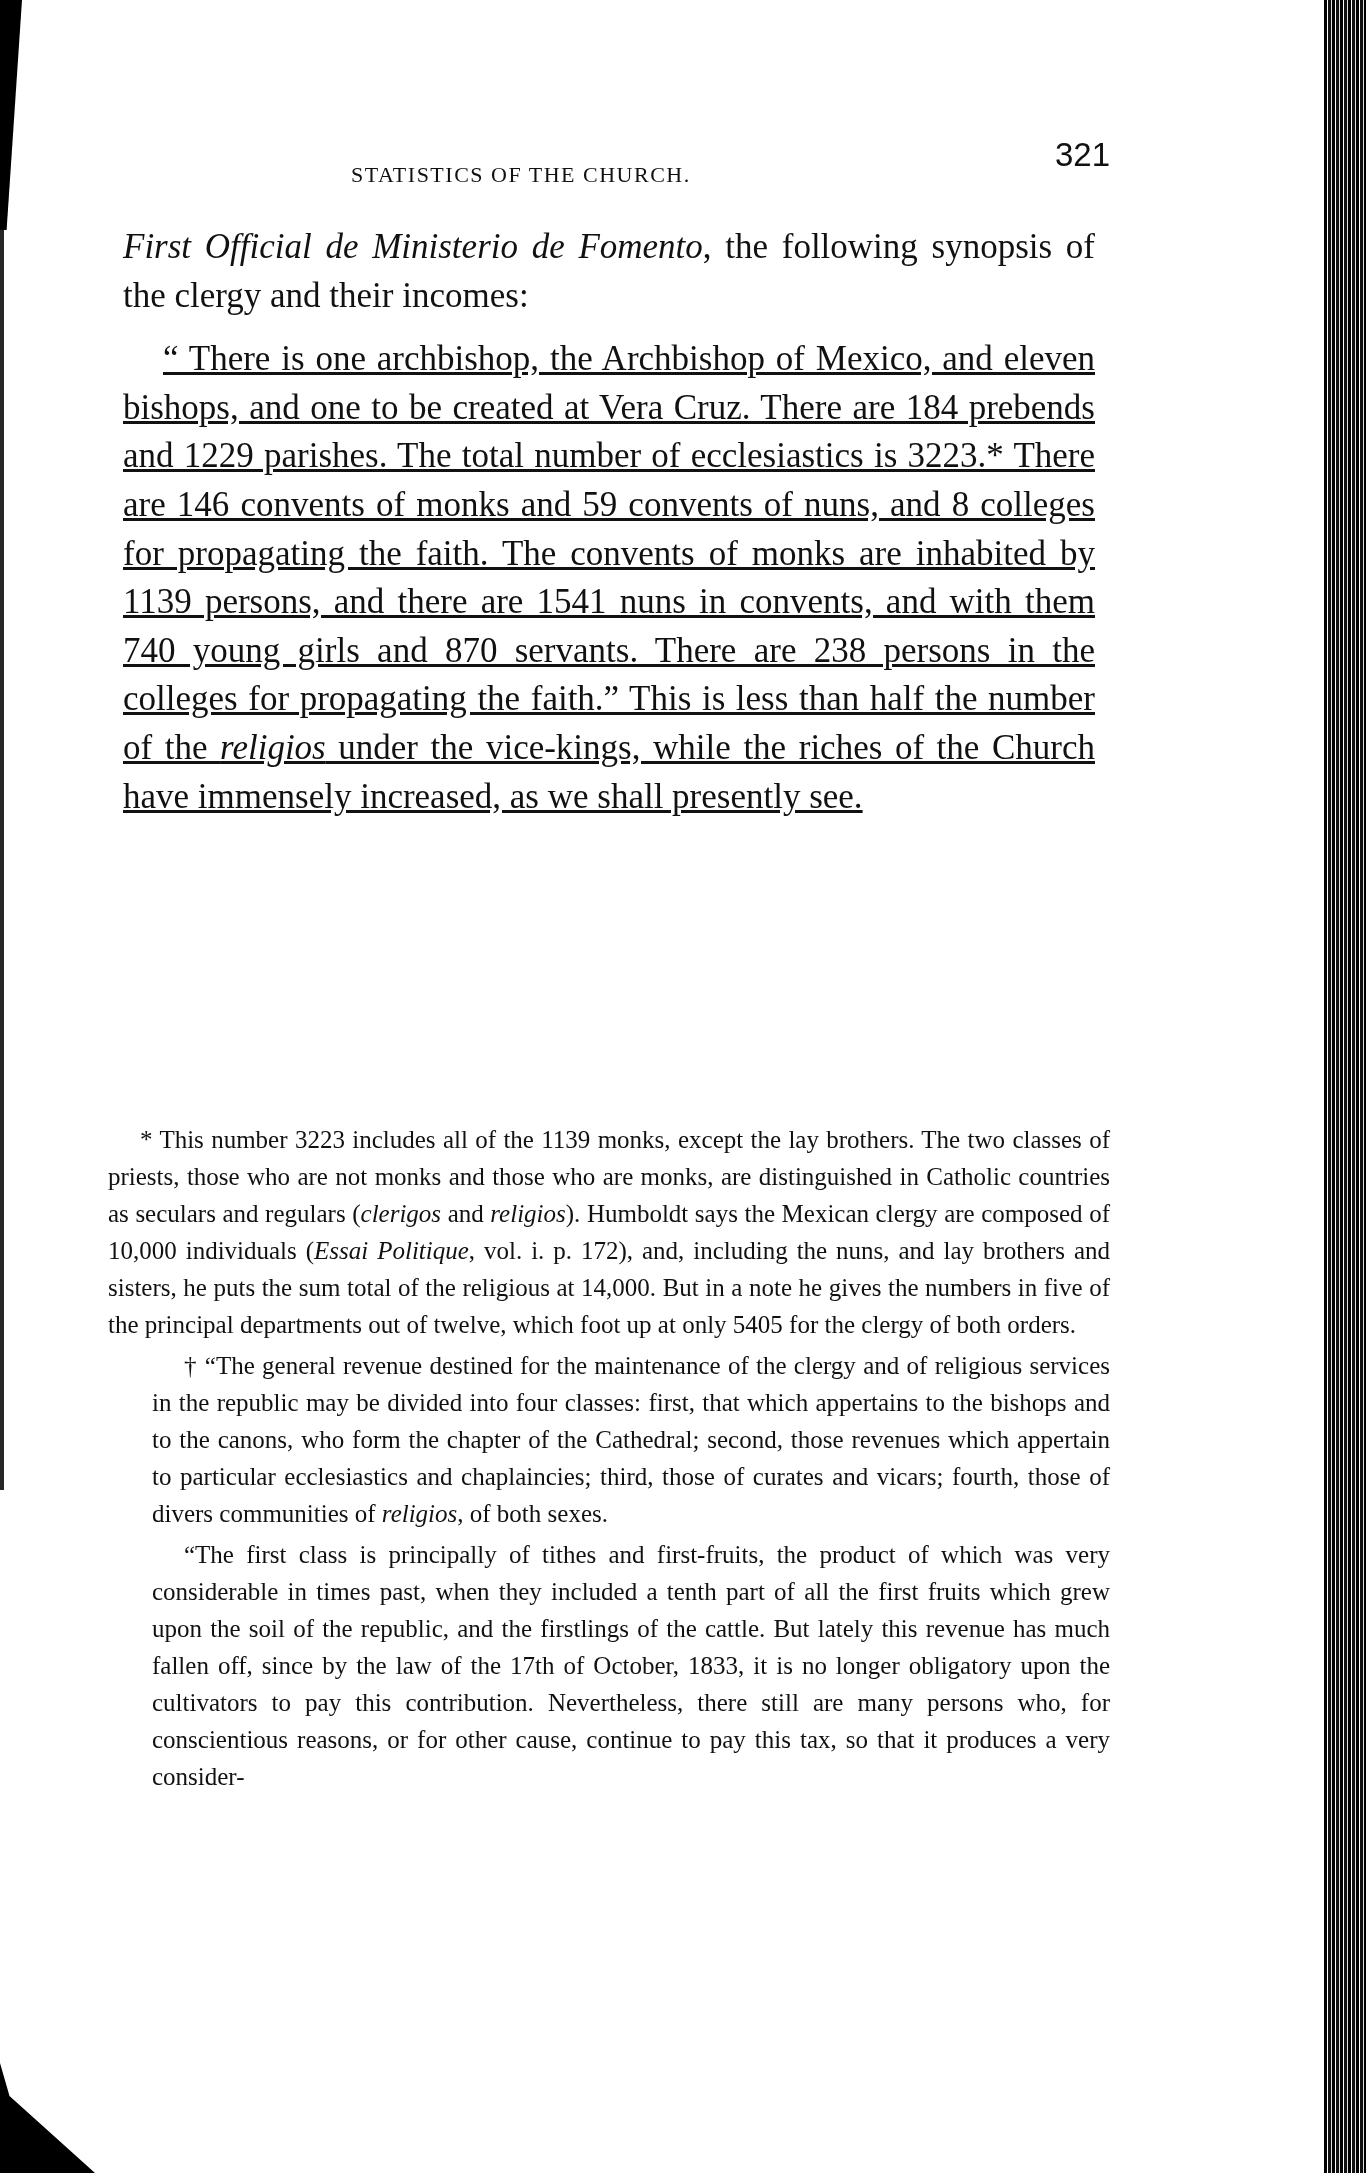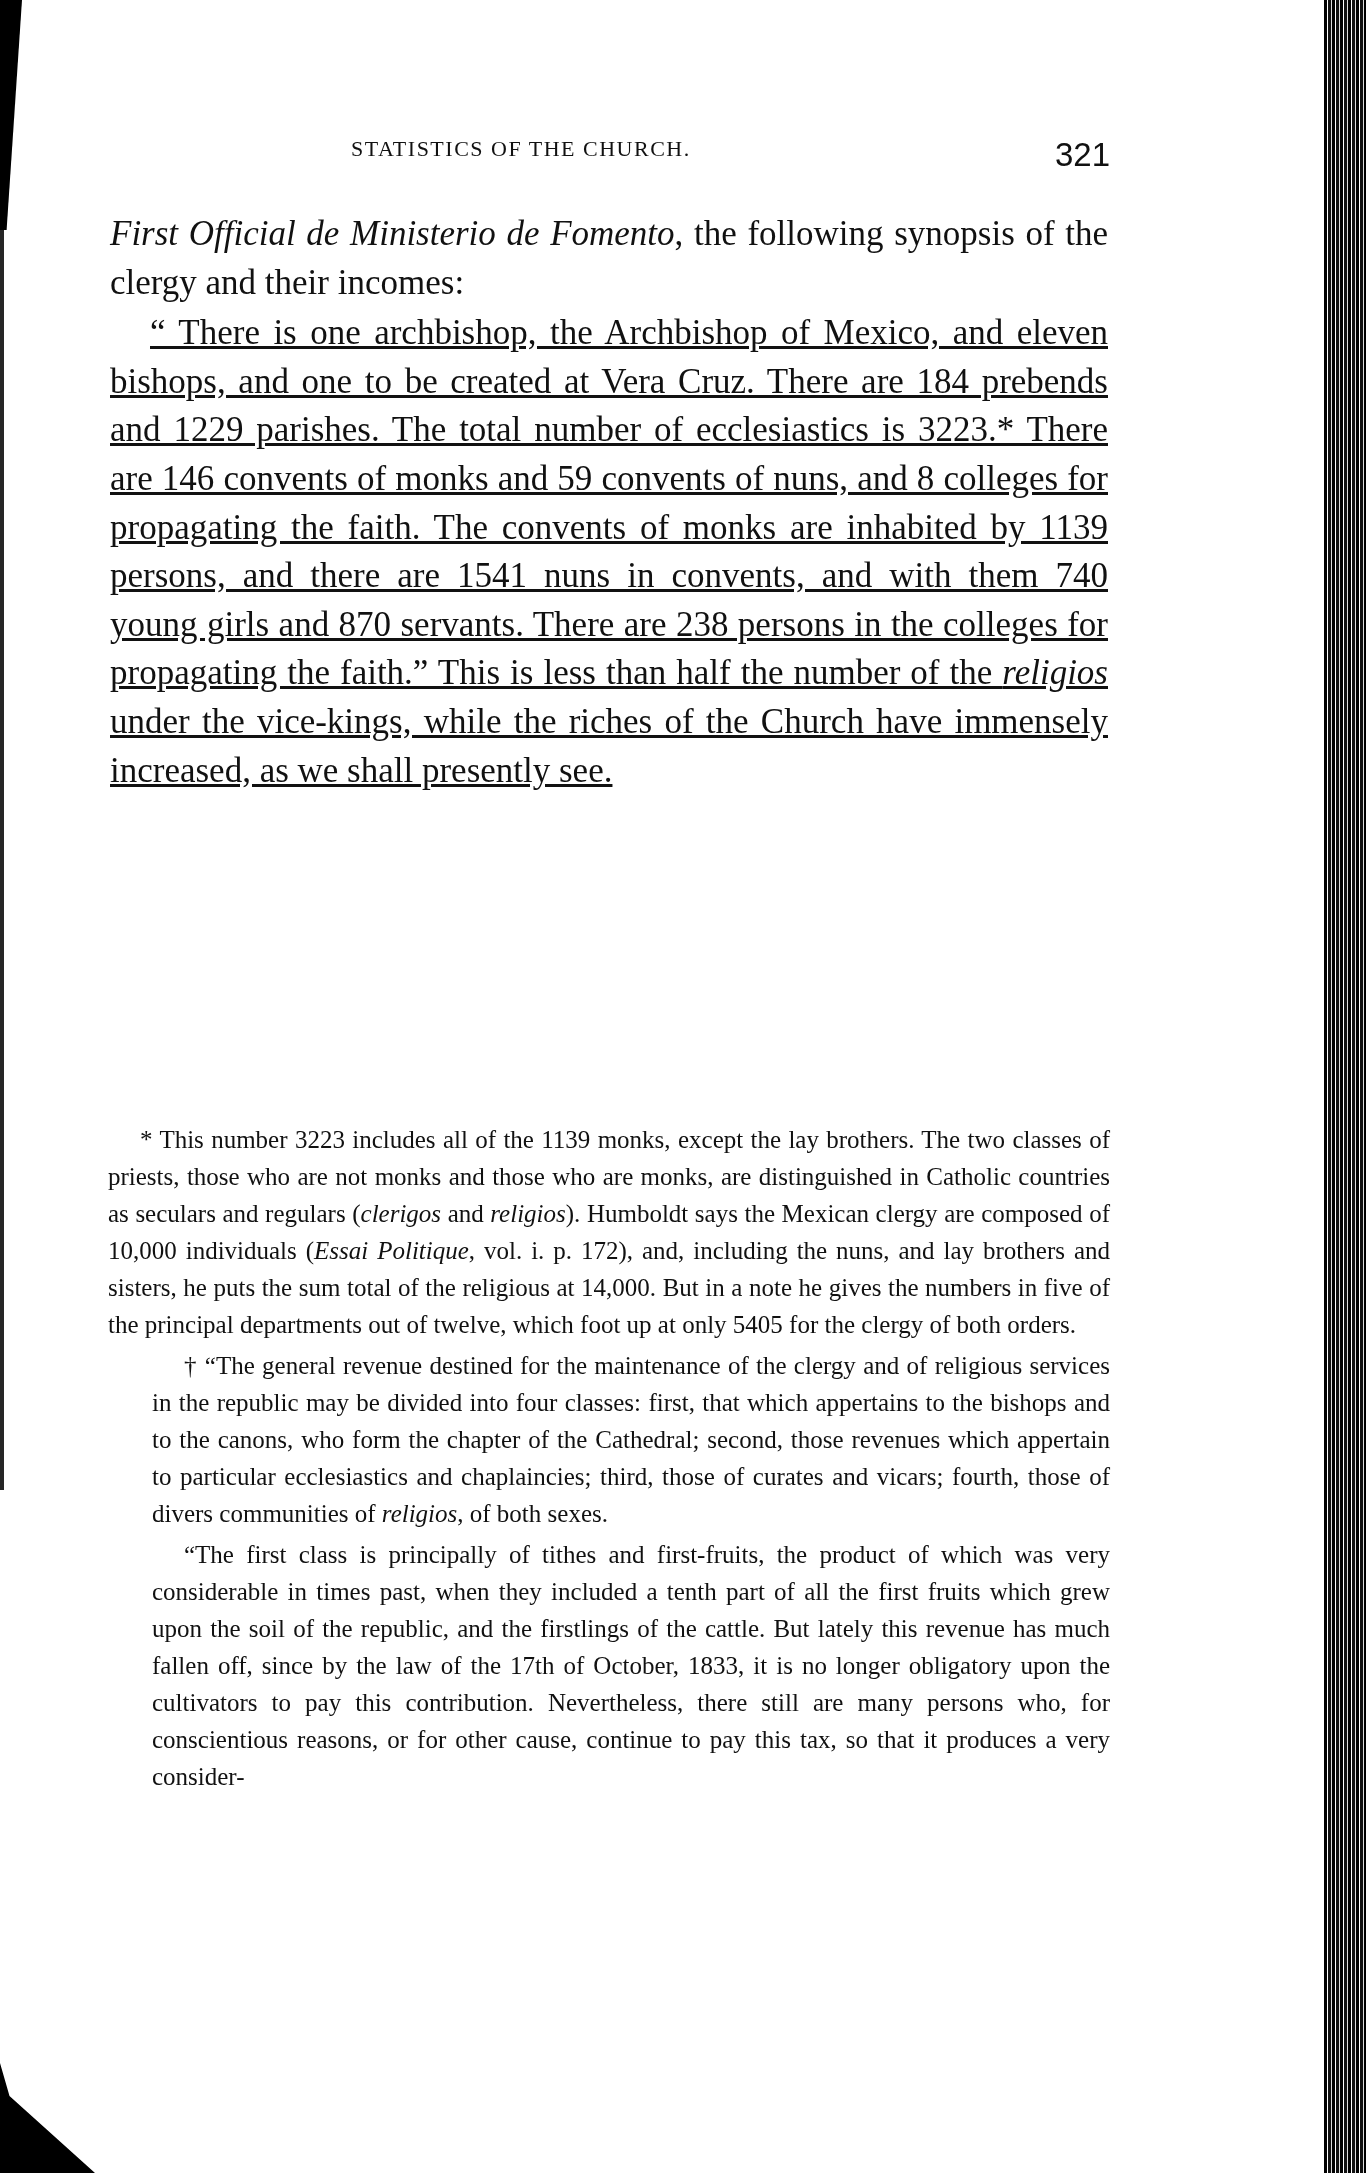--- a/index.html
+++ b/index.html
@@ -3,24 +3,24 @@
 <meta charset="utf-8">
 <style>
   html, body { margin:0; padding:0; }
   body { width:1366px; height:2173px; background:#ffffff; position:relative; overflow:hidden; font-family:"DejaVu Serif", "Liberation Serif", serif; color:#111; }
   .edge-left { position:absolute; left:0; top:0; width:22px; height:230px; background:#000; clip-path: polygon(0 0, 100% 0, 30% 100%, 0 100%); }
   .edge-left2 { position:absolute; left:0; top:230px; width:4px; height:1260px; background:#000; opacity:.85; }
   .edge-bottom { position:absolute; left:0; bottom:0; width:95px; height:110px; background:#000; clip-path: polygon(0 0, 10% 30%, 100% 100%, 0 100%); }
   .binding { position:absolute; right:0; top:0; width:42px; height:2173px;
     background: repeating-linear-gradient(90deg,#000 0 3px,#fff 3px 4px,#111 4px 7px,#ddd 7px 8px); }
   .header { position:absolute; top:136px; left:108px; width:1002px; height:44px; }
-  .running-title { position:absolute; left:243px; top:0; font-size:22px; letter-spacing:1.5px; font-family:"Liberation Serif", serif; }
+  .running-title { position:absolute; left:243px; top:26px; font-size:22px; letter-spacing:1.5px; font-family:"Liberation Serif", serif; }
   .page-number { position:absolute; right:0; top:0; font-size:33px; font-family:Liberation Sans, sans-serif; }
   .body-text { position:absolute; left:108px; top:208px; width:1002px; font-family:"Liberation Serif", serif; font-size:35px; line-height:48.6px; text-align:justify; }
-  .body-text p { margin:2px; }
+  .body-text p { margin:15px; }
   .body-text .indent { text-indent:40px;text-decoration:underline; }
   .footnotes { position:absolute; left:108px; top:1121px; width:1002px; font-family:"Liberation Serif", serif; font-size:25px; line-height:37px; text-align:justify; }
   .footnotes p { margin:0; text-indent:32px; }
   .footnotes p + p { margin-top:4px;margin-left:44px; }
   i { font-style:italic; }
 </style>
 </head>
 <body>
 
 <div class="edge-left"></div>

